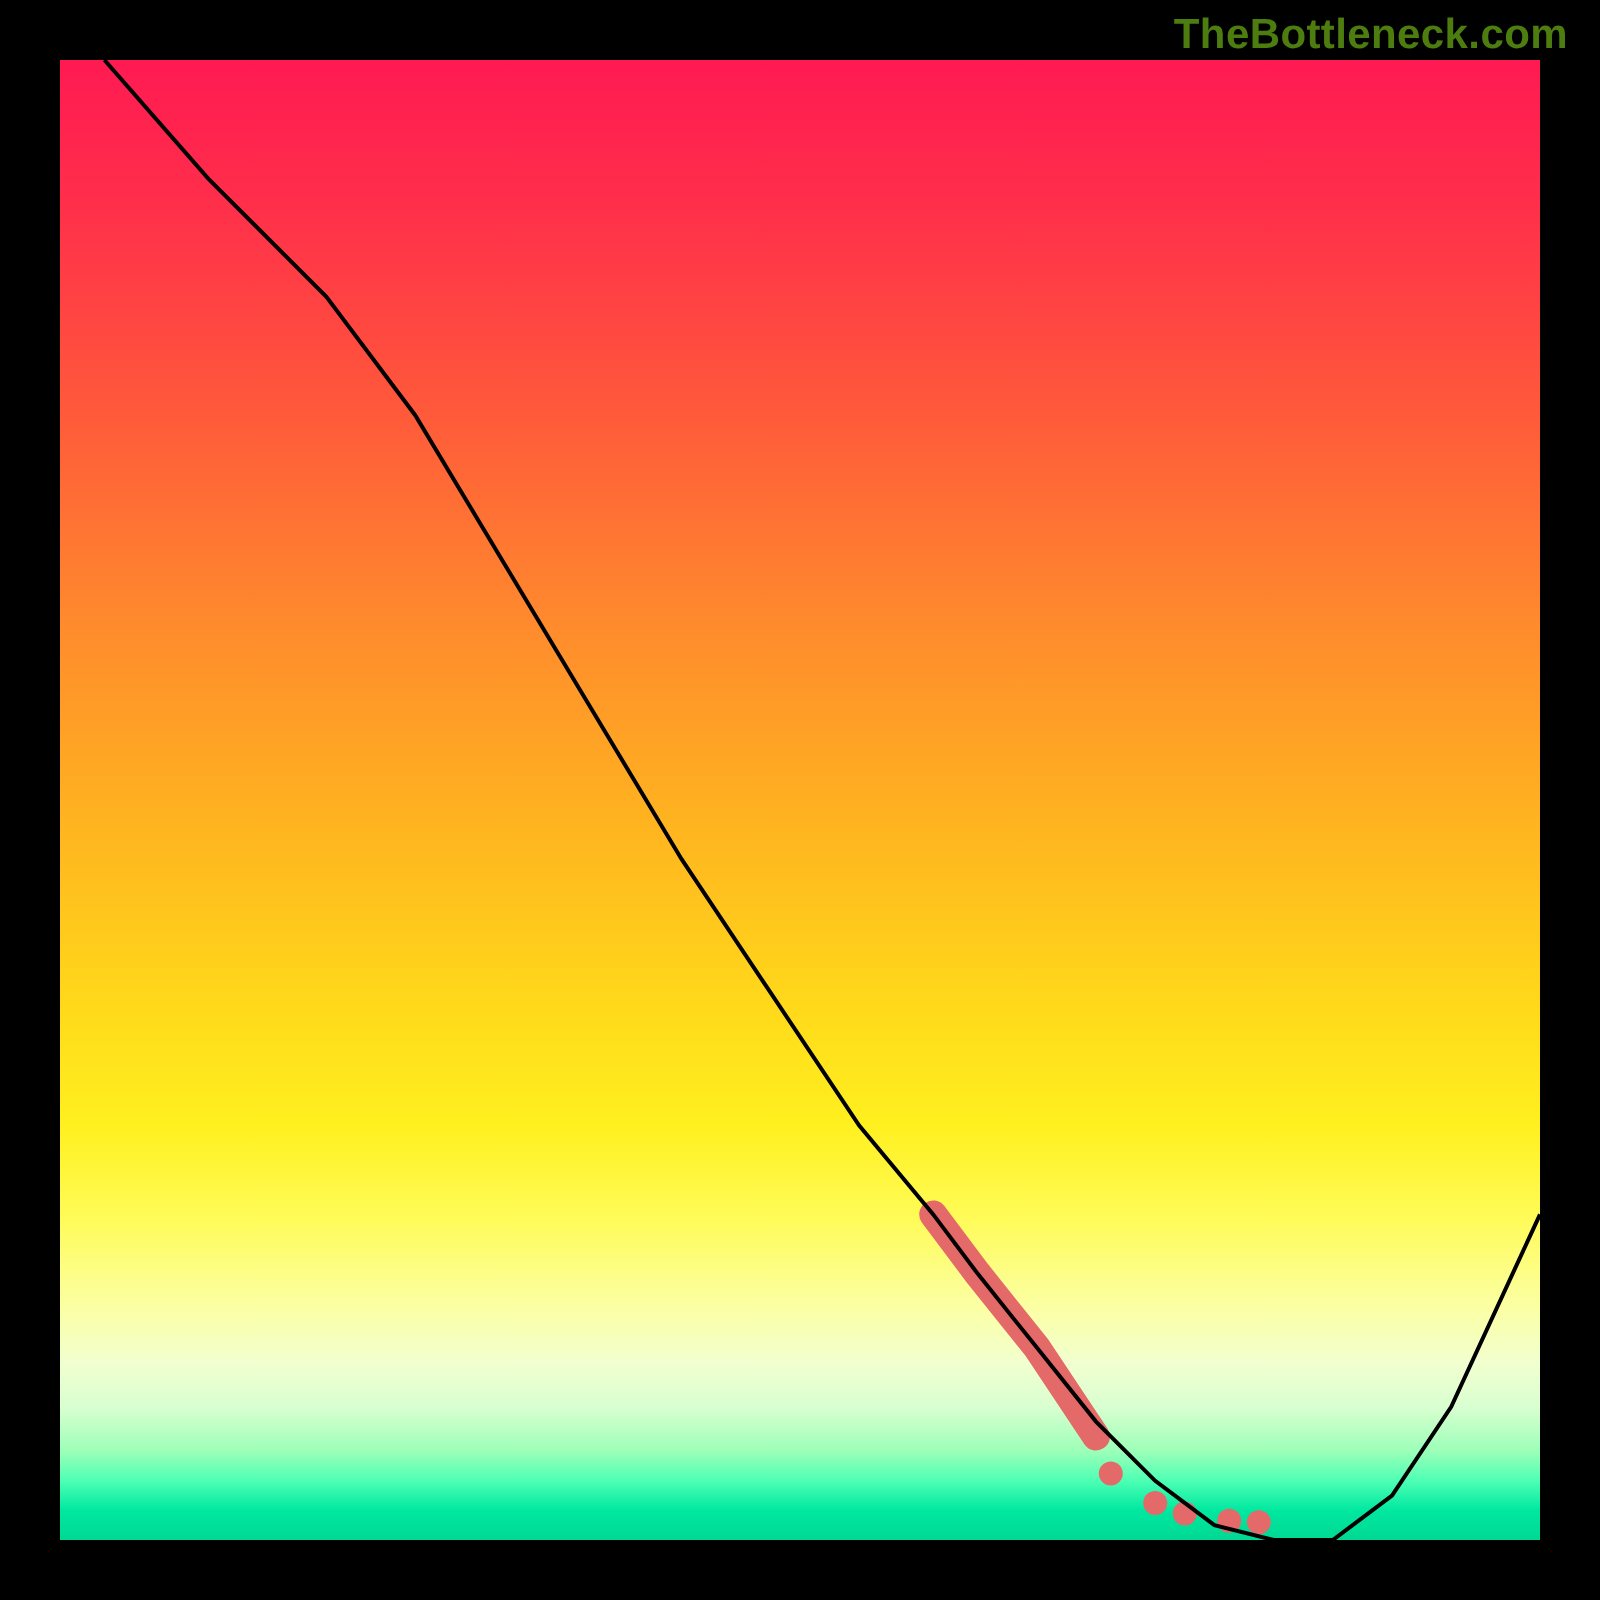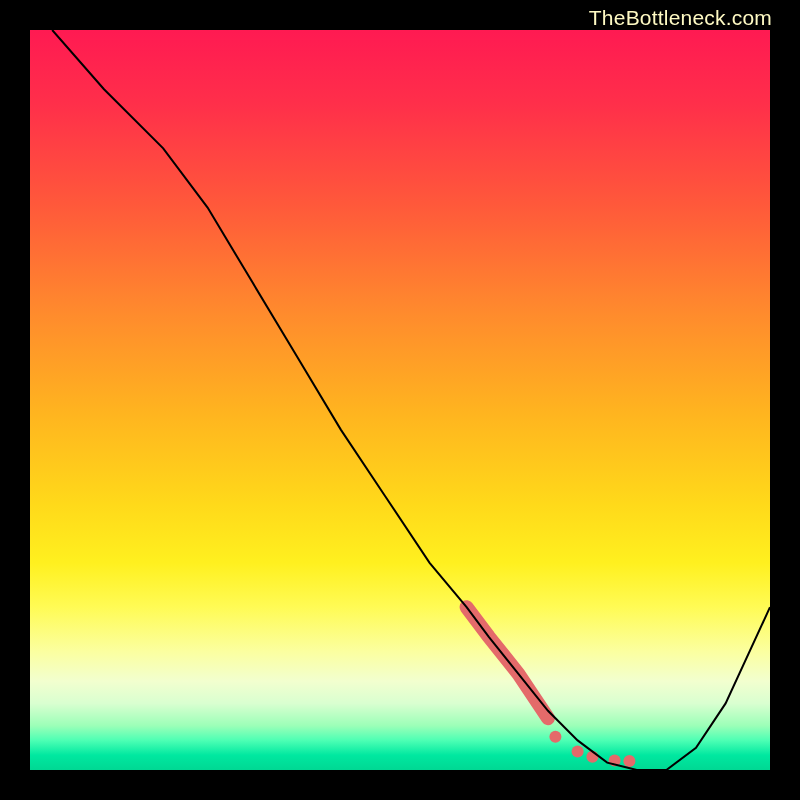--- a/index.html
+++ b/index.html
@@ -41,24 +41,24 @@
       #d9ffd0 91%,
       #9cffb8 94%,
       #4dffb4 96%,
       #00e8a0 98%,
       #00d893 100%
     );
   }
   .watermark {
     position: absolute;
     top: 6px;
-    right: 28px;
-    color: #fef9c3;
+    right: 16px;
+    color: #4d7c0f;
     font-size: 21px;
-    font-weight: 400;
+    font-weight: 700;
     letter-spacing: 0.2px;
     user-select: none;
   }
   svg.overlay {
     position: absolute;
     left: 0;
     top: 0;
     width: 740px;
     height: 740px;
   }

